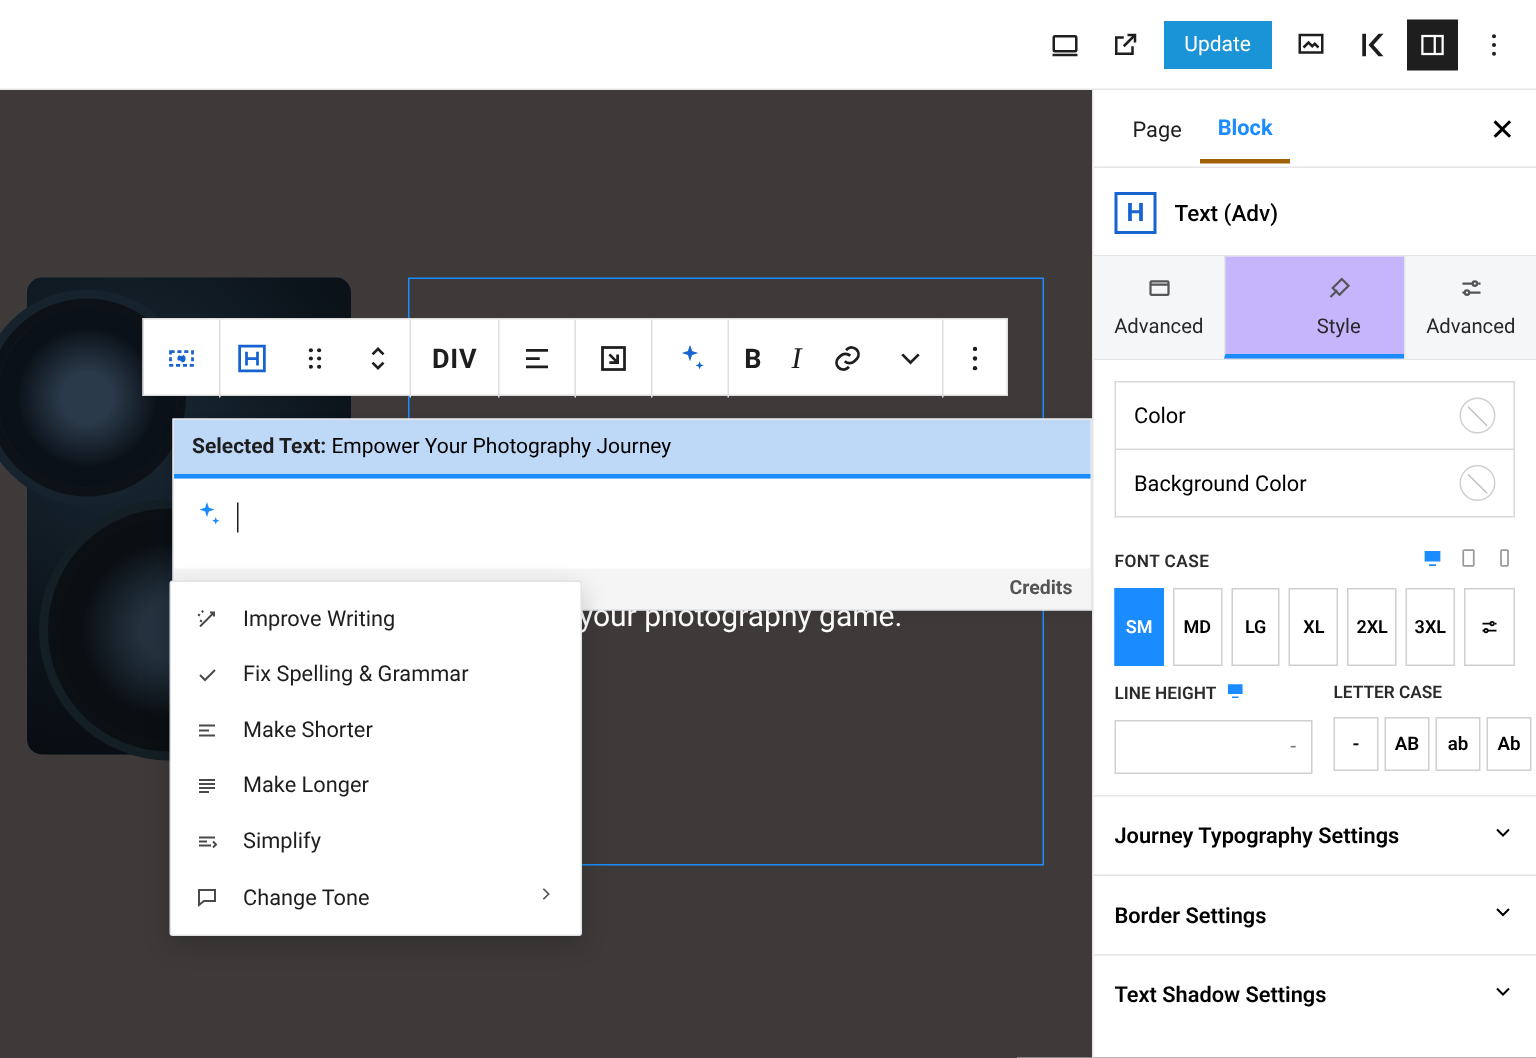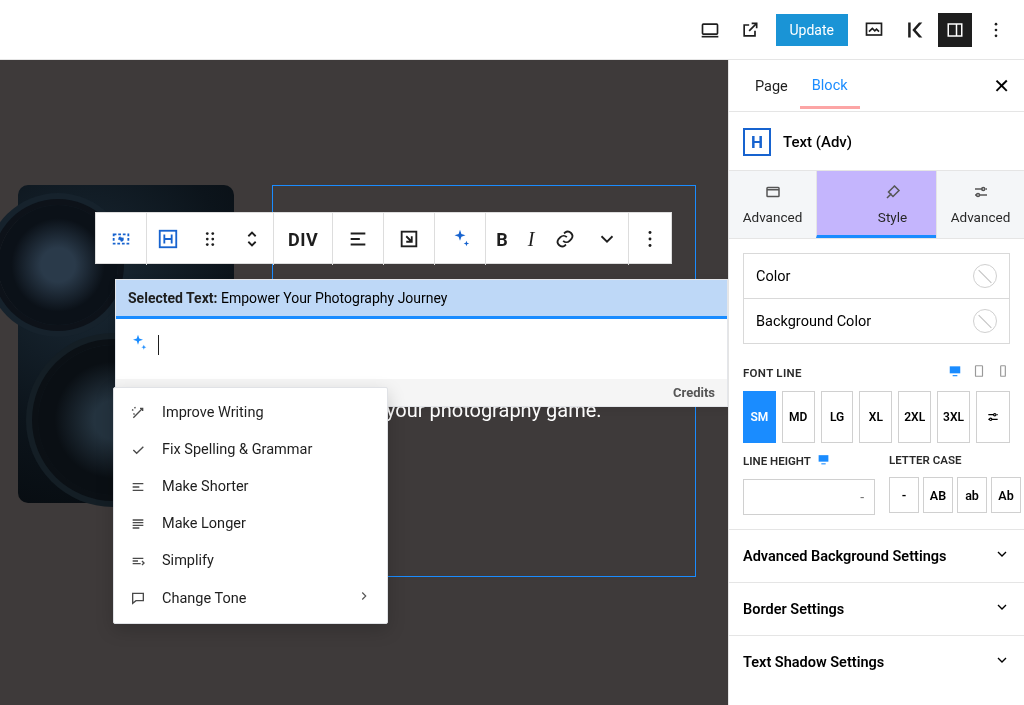--- a/index.html
+++ b/index.html
@@ -48,21 +48,21 @@
   .ai-item .mi { width:18px; margin-right:14px; color:#4a4a4a; display:flex; align-items:center; }
   .ai-item .chev { margin-left:auto; color:#555; }
 
   
   .behind-text { position:absolute; top:338px; left:386px; color:#fff; font-size:20px; white-space:nowrap; }
 
   
   .sidebar { position:absolute; top:60px; right:0; width:296px; height:645px; background:#fff; border-left:1px solid #e5e5e5; overflow:hidden; }
   .sb-tabs { display:flex; height:52px; border-bottom:1px solid #e5e5e5; align-items:center; padding-left:14px; }
   .sb-tab { padding:14px 12px 12px; font-size:14.5px; color:#1e1e1e; cursor:pointer; }
-  .sb-tab.active { border-bottom:3px solid #fca5a5; color:#1a8cff; font-weight:400; }
+  .sb-tab.active { border-bottom:3px solid #a16207; color:#1a8cff; font-weight:700; }
   .sb-close { margin-left:auto; padding:0 14px; font-size:20px; cursor:pointer; }
 
   .sb-block-head { display:flex; align-items:center; padding:16px 14px 14px; }
   .sb-block-ico { width:28px; height:28px; border:2px solid #1763cf; color:#1763cf; display:flex; align-items:center; justify-content:center; font-weight:700; font-size:17px; margin-right:12px; }
   .sb-block-title { font-size:15px; font-weight:500; }
 
   .sb-sub-tabs { display:flex; border-top:1px solid #e5e5e5; border-bottom:1px solid #e5e5e5; }
   .sb-sub { flex:1; text-align:center; padding:12px 0 10px; font-size:13.5px; color:#282828; cursor:pointer; background:#f4f6f8; }
   .sb-sub .ico { display:block; margin:0 auto 5px; color:#555; }
   .sb-sub.active { background:#c4b5fd; border-bottom:3px solid #1a8cff;padding-left:32px; }
@@ -327,21 +327,21 @@
     <div class="color-row">
       <span>Color</span>
       <span class="swatch-empty"></span>
     </div>
     <div class="color-row">
       <span>Background Color</span>
       <span class="swatch-empty"></span>
     </div>
 
     <div class="sb-section-label">
-      <span>FONT LINE</span>
+      <span>FONT CASE</span>
       <span class="device-icons">
         <span class="on"><svg width="14" height="14" viewBox="0 0 24 24" fill="currentColor">
               <rect x="3" y="4" width="18" height="12"></rect>
               <path d="M8 20h8" stroke="currentColor" stroke-width="2"></path>
             </svg></span>
         <span><svg width="14" height="14" viewBox="0 0 24 24" fill="none" stroke="currentColor" stroke-width="2">
               <rect x="6" y="3" width="12" height="18" rx="1"></rect>
             </svg></span>
         <span><svg width="14" height="14" viewBox="0 0 24 24" fill="none" stroke="currentColor" stroke-width="2">
               <rect x="8" y="3" width="8" height="18" rx="1"></rect>
@@ -381,21 +381,21 @@
           <div class="case-btn">-</div>
           <div class="case-btn">AB</div>
           <div class="case-btn">ab</div>
           <div class="case-btn">Ab</div>
         </div>
       </div>
     </div>
   </div>
 
   <div class="collapse">
-    <span>Advanced Background Settings</span>
+    <span>Journey Typography Settings</span>
     <span><svg width="16" height="16" viewBox="0 0 24 24" fill="none" stroke="currentColor" stroke-width="2">
           <path d="M6 9l6 6 6-6"></path>
         </svg></span>
   </div>
   <div class="collapse">
     <span>Border Settings</span>
     <span><svg width="16" height="16" viewBox="0 0 24 24" fill="none" stroke="currentColor" stroke-width="2">
           <path d="M6 9l6 6 6-6"></path>
         </svg></span>
   </div>

